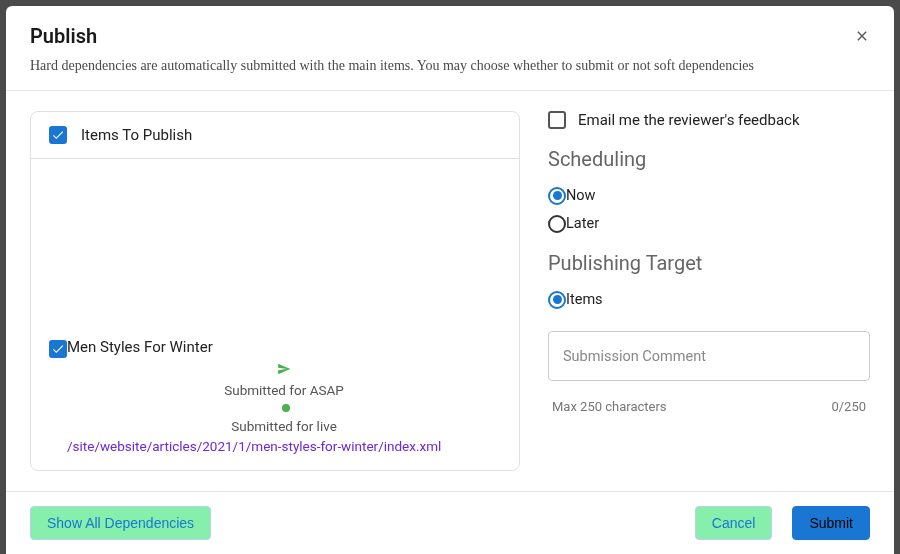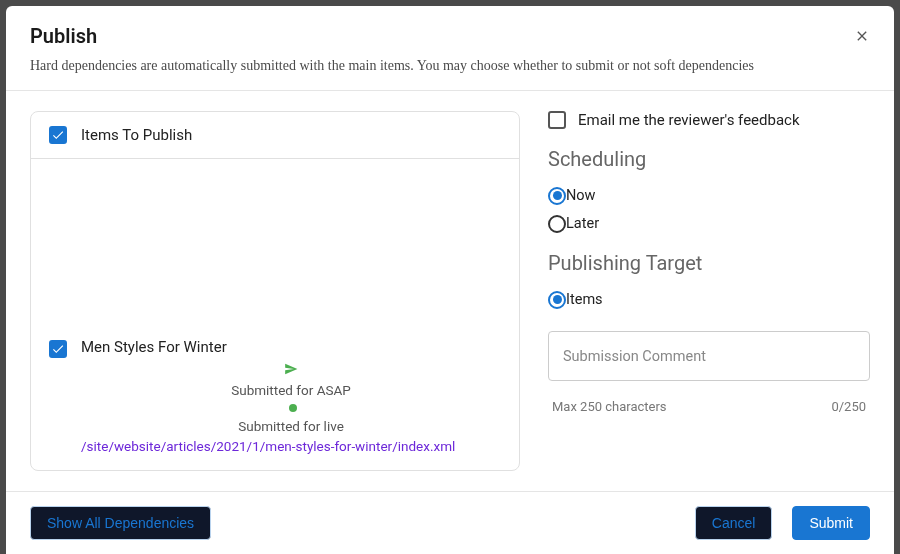--- a/index.html
+++ b/index.html
@@ -104,21 +104,21 @@
     }
     .options-checkbox-wrapper .checkbox {
       border-color: #555;
     }
     .items-header-label {
       font-size: 15px;
       color: #222;
     }
     .item-row {
       display: flex;
-      gap: 14px;
+      gap: 0;
       padding: 16px 18px;
       align-items: flex-start;
     }
     .item-row .checkbox {
       margin-top: 2px;
     }
     .item-content {
       flex: 1;
       min-width: 0;
     }
@@ -242,30 +242,30 @@
       display: flex;
       gap: 20px;
     }
     .btn {
       padding: 8px 16px;
       border-radius: 4px;
       font-size: 14px;
       font-weight: 500;
       cursor: pointer;
       border: 1px solid;
-      background: #0f172a;
+      background: #86efac;
     }
     .btn-outlined {
       color: #1976d2;
       border-color: #b9d3ee;
     }
     .btn-primary {
       background: #1976d2;
       border-color: #1976d2;
-      color: #ffffff;
+      color: #000000;
     }
   </style>
 </head>
 <body>
 
 <div class="modal">
 
   <div class="modal-header">
     <div class="modal-title">Publish</div>
     <div class="modal-subtitle">Hard dependencies are automatically submitted with the main items. You may choose whether to submit or not soft dependencies</div>

